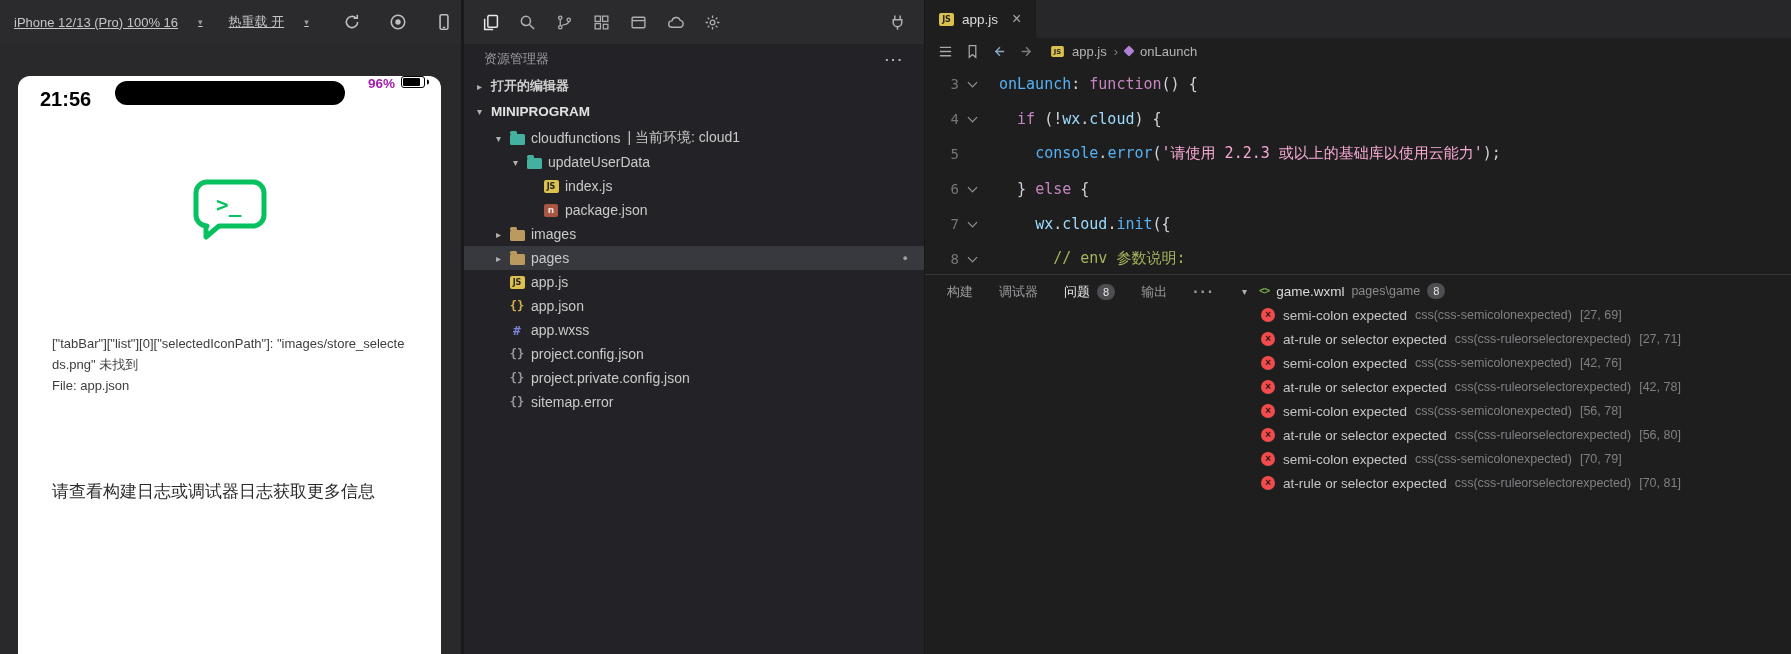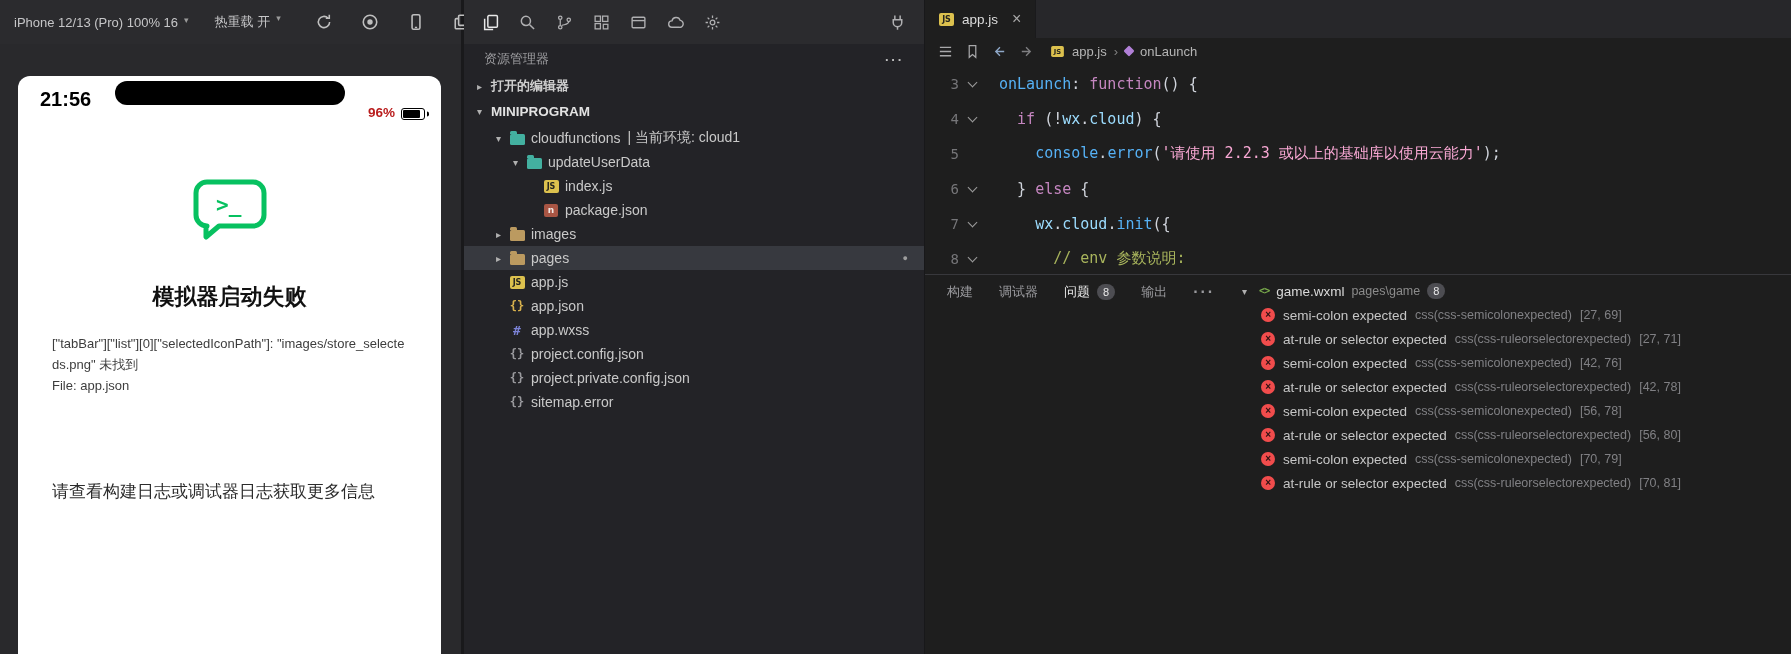--- a/index.html
+++ b/index.html
@@ -2,29 +2,29 @@
 <html><head>
 <meta charset="utf-8">
 <style>
   * { box-sizing: border-box; }
   body { margin:0; background:#141416; font-family:"Liberation Sans","DejaVu Sans",sans-serif; }
   .app { width:1791px; height:654px; display:flex; overflow:hidden; background:#1e1e1e; position:relative; }
 
   
   .pane-left { width:464px; flex:none; display:flex; flex-direction:column; background:#28282b; border-right:3px solid #19191b; }
   .sim-toolbar { height:44px; flex:none; background:#2b2b2e; display:flex; align-items:center; gap:26px; padding:0 14px; color:#c6c6c8; font-size:13px; }
-  .tb-drop { display:flex; gap:6px; cursor:pointer; white-space:nowrap; }
+  .tb-drop { display:flex; align-items:center; gap:20px; cursor:pointer; white-space:nowrap;text-decoration:underline; }
   .caret { font-size:9px; color:#9a9a9a; }
   .sim-icons { display:flex; gap:28px; margin-left:8px; align-items:center; }
   .sim-icons svg { display:block; cursor:pointer; }
   .sim-area { flex:1; position:relative; background:#29292c; }
   .phone { position:absolute; left:18px; right:20px; top:32px; bottom:-30px; background:#ffffff; border-radius:12px 12px 0 0; }
   .notch { position:absolute; top:5px; left:50%; transform:translateX(-50%); width:230px; height:24px; background:#000; border-radius:13px; }
   .p-time { position:absolute; left:22px; top:12px; font-size:20px; font-weight:700; color:#000; }
-  .p-batt { position:absolute; right:16px; top:29px; display:flex; align-items:flex-end; gap:6px; font-size:13.5px; font-weight:600; color:#b91c1c; }
+  .p-batt { position:absolute; right:16px; top:0; display:flex; align-items:flex-start; gap:6px; font-size:13.5px; font-weight:600; color:#a21caf; }
   .batt-body { width:24px; height:12px; border:1.5px solid #000; border-radius:3px; padding:1px; position:relative; }
   .batt-fill { display:block; height:100%; width:86%; background:#000; border-radius:1px; }
   .batt-tip { position:absolute; right:-5px; top:50%; transform:translateY(-50%); width:2.5px; height:5px; background:#000; border-radius:0 2px 2px 0; }
   .logo { position:absolute; top:100px; left:50%; transform:translateX(-50%); }
   .fail-title { position:absolute; top:206px; left:0; width:100%; text-align:center; font-size:22px; font-weight:700; color:#111; margin:0; }
   .err { position:absolute; top:257px; left:34px; width:358px; font-size:13px; color:#3d3d3d; line-height:21px; word-break:break-all; }
   .err p { margin:0; }
   .hint { position:absolute; top:404px; left:34px; font-size:17px; color:#2c2c2c; }
 
   
@@ -143,21 +143,20 @@
               <span class="batt-fill"></span>
               <span class="batt-tip"></span>
             </span>
         </span>
         <div class="logo">
           <svg width="78" height="68" viewBox="0 0 78 68">
             <path d="M16 6h46a11 11 0 0 1 11 11v22a11 11 0 0 1-11 11H28l-13 11V50h1a11 11 0 0 1-11-11V17A11 11 0 0 1 16 6z" fill="none" stroke="#07c160" stroke-width="5" stroke-linejoin="round"></path>
             <text x="25" y="36" fill="#07c160" font-size="21" font-weight="bold" font-family="DejaVu Sans Mono, monospace">&gt;_</text>
           </svg>
         </div>
-        <h2 class="fail-title">模拟器启动失败</h2>
         <div class="err">
             <p>["tabBar"]["list"][0]["selectedIconPath"]: "images/store_selecteds.png" 未找到</p>
             <p>File: app.json</p>
           </div>
         <div class="hint">请查看构建日志或调试器日志获取更多信息</div>
       </div>
     </div>
   </div>
 
   <div class="pane-explorer">

